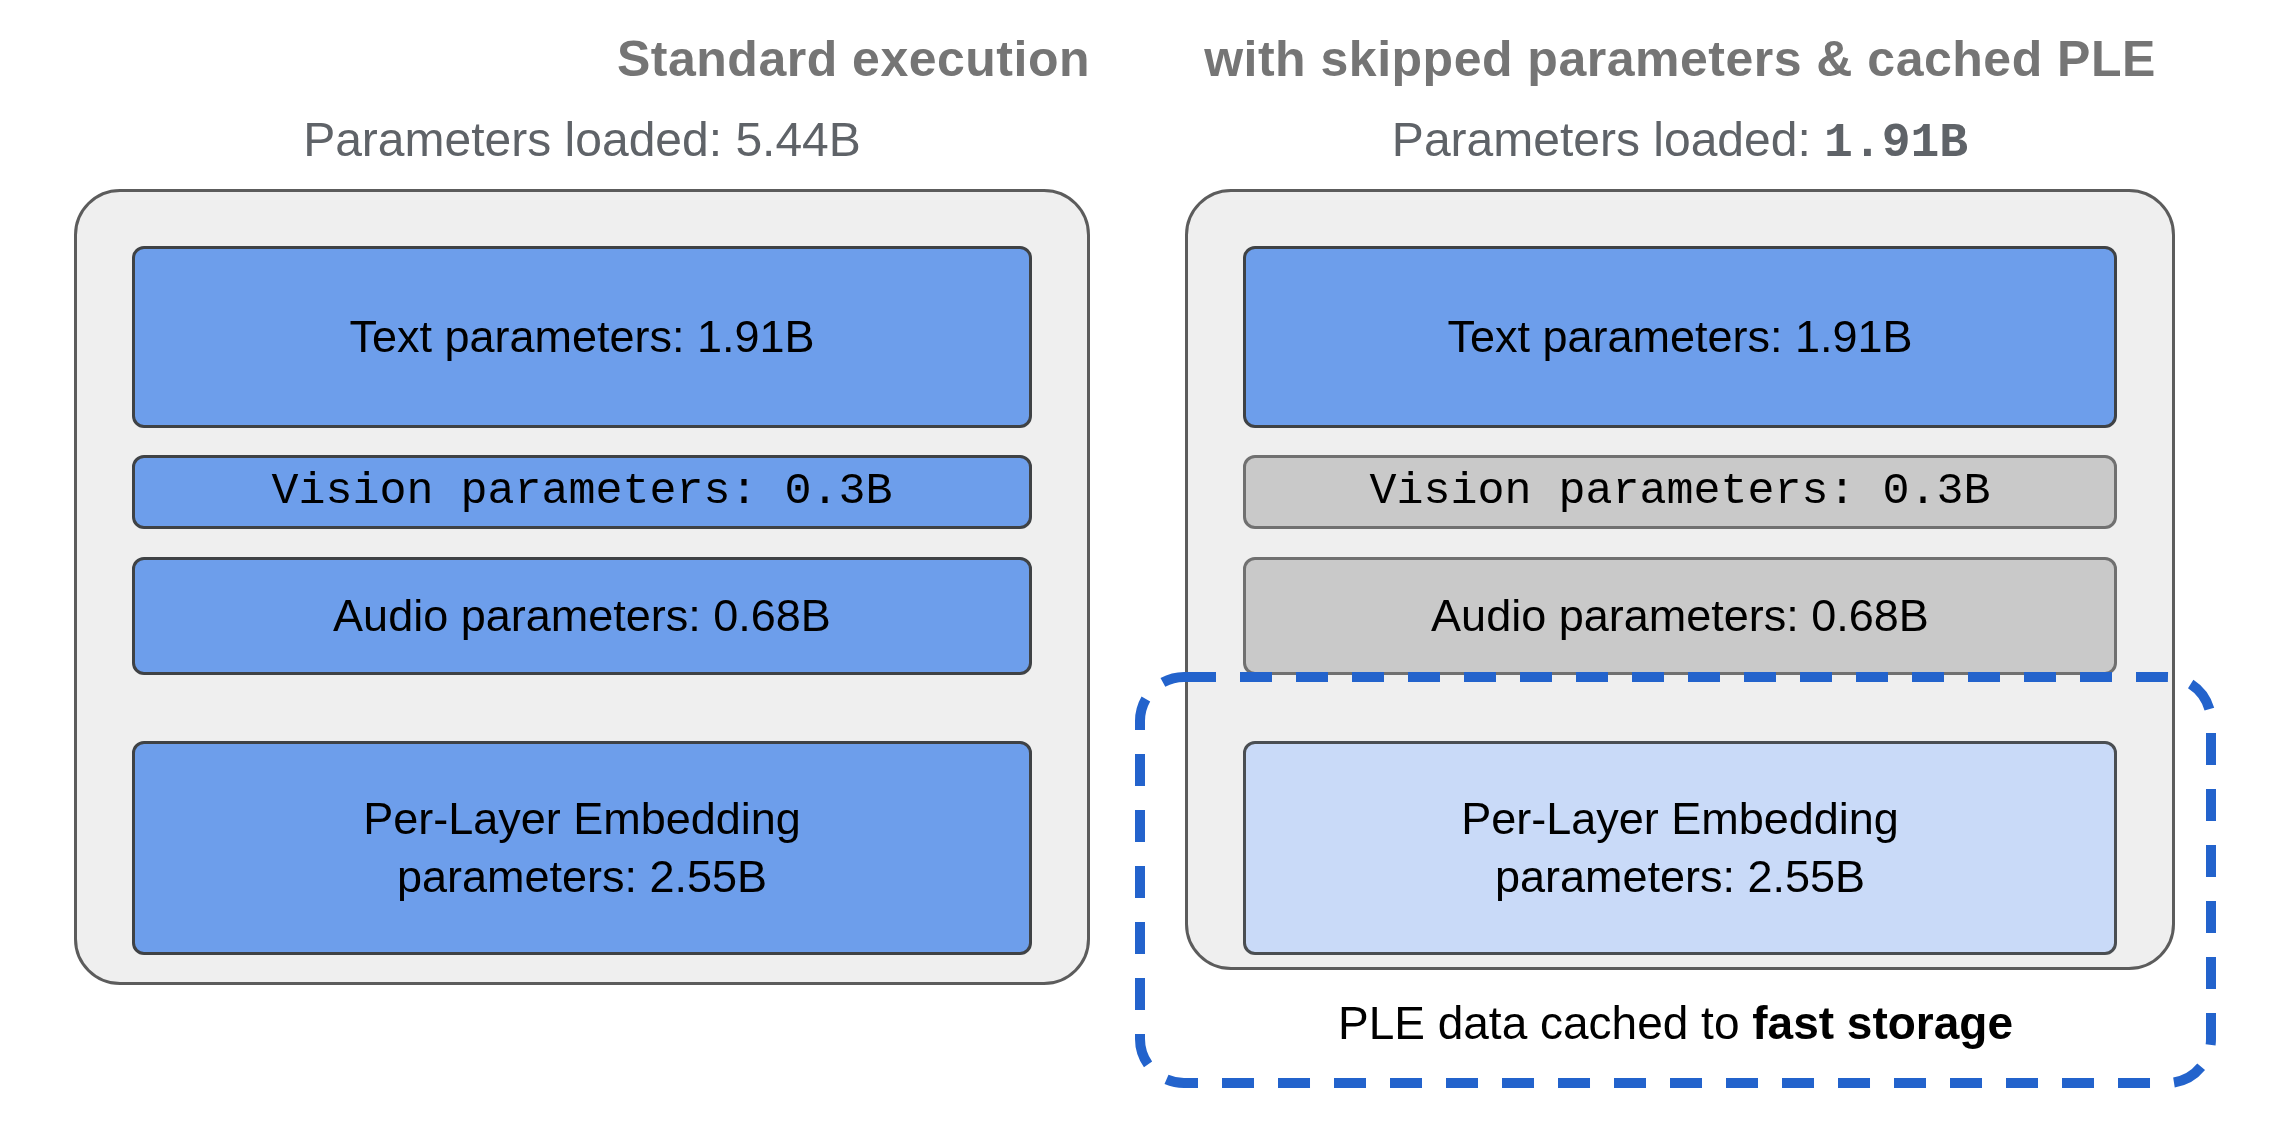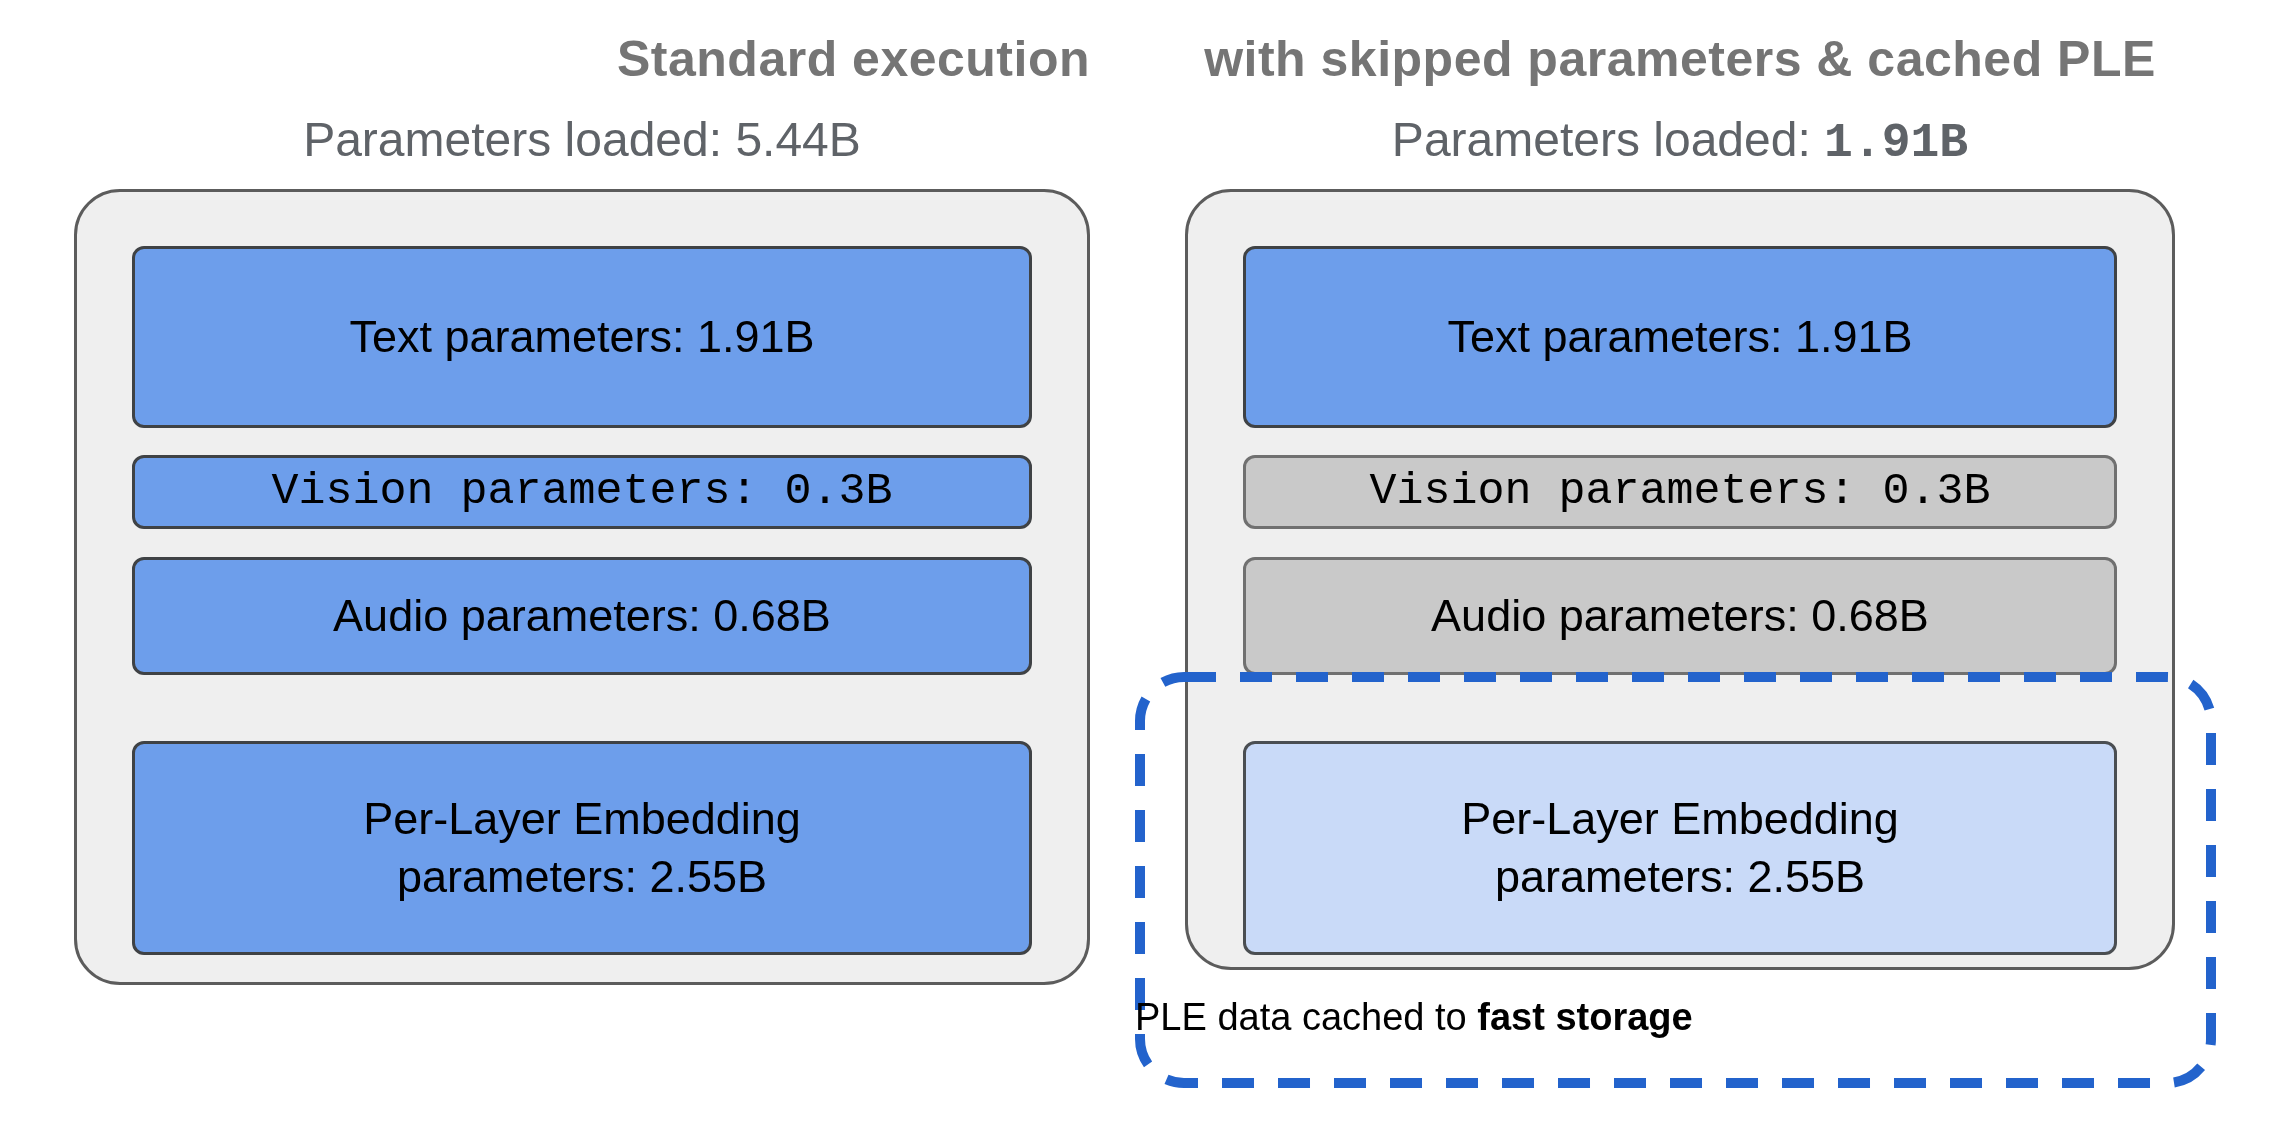--- a/index.html
+++ b/index.html
@@ -83,22 +83,22 @@
     top:672px;
     width:1081px;
     height:416px;
     pointer-events:none;
   }
   .ple-caption{
     position:absolute;
     left:1135px;
     top:996px;
     width:1081px;
-    text-align:left;
-    font-size:38px;
+    text-align:center;
+    font-size:46px;
     color:var(--label-black);
   }
   .ple-caption .bold{font-weight:700;}
 </style>
 </head>
 <body>
 
 <div class="canvas">
 
   <h2 class="title left-title">Standard execution</h2>

